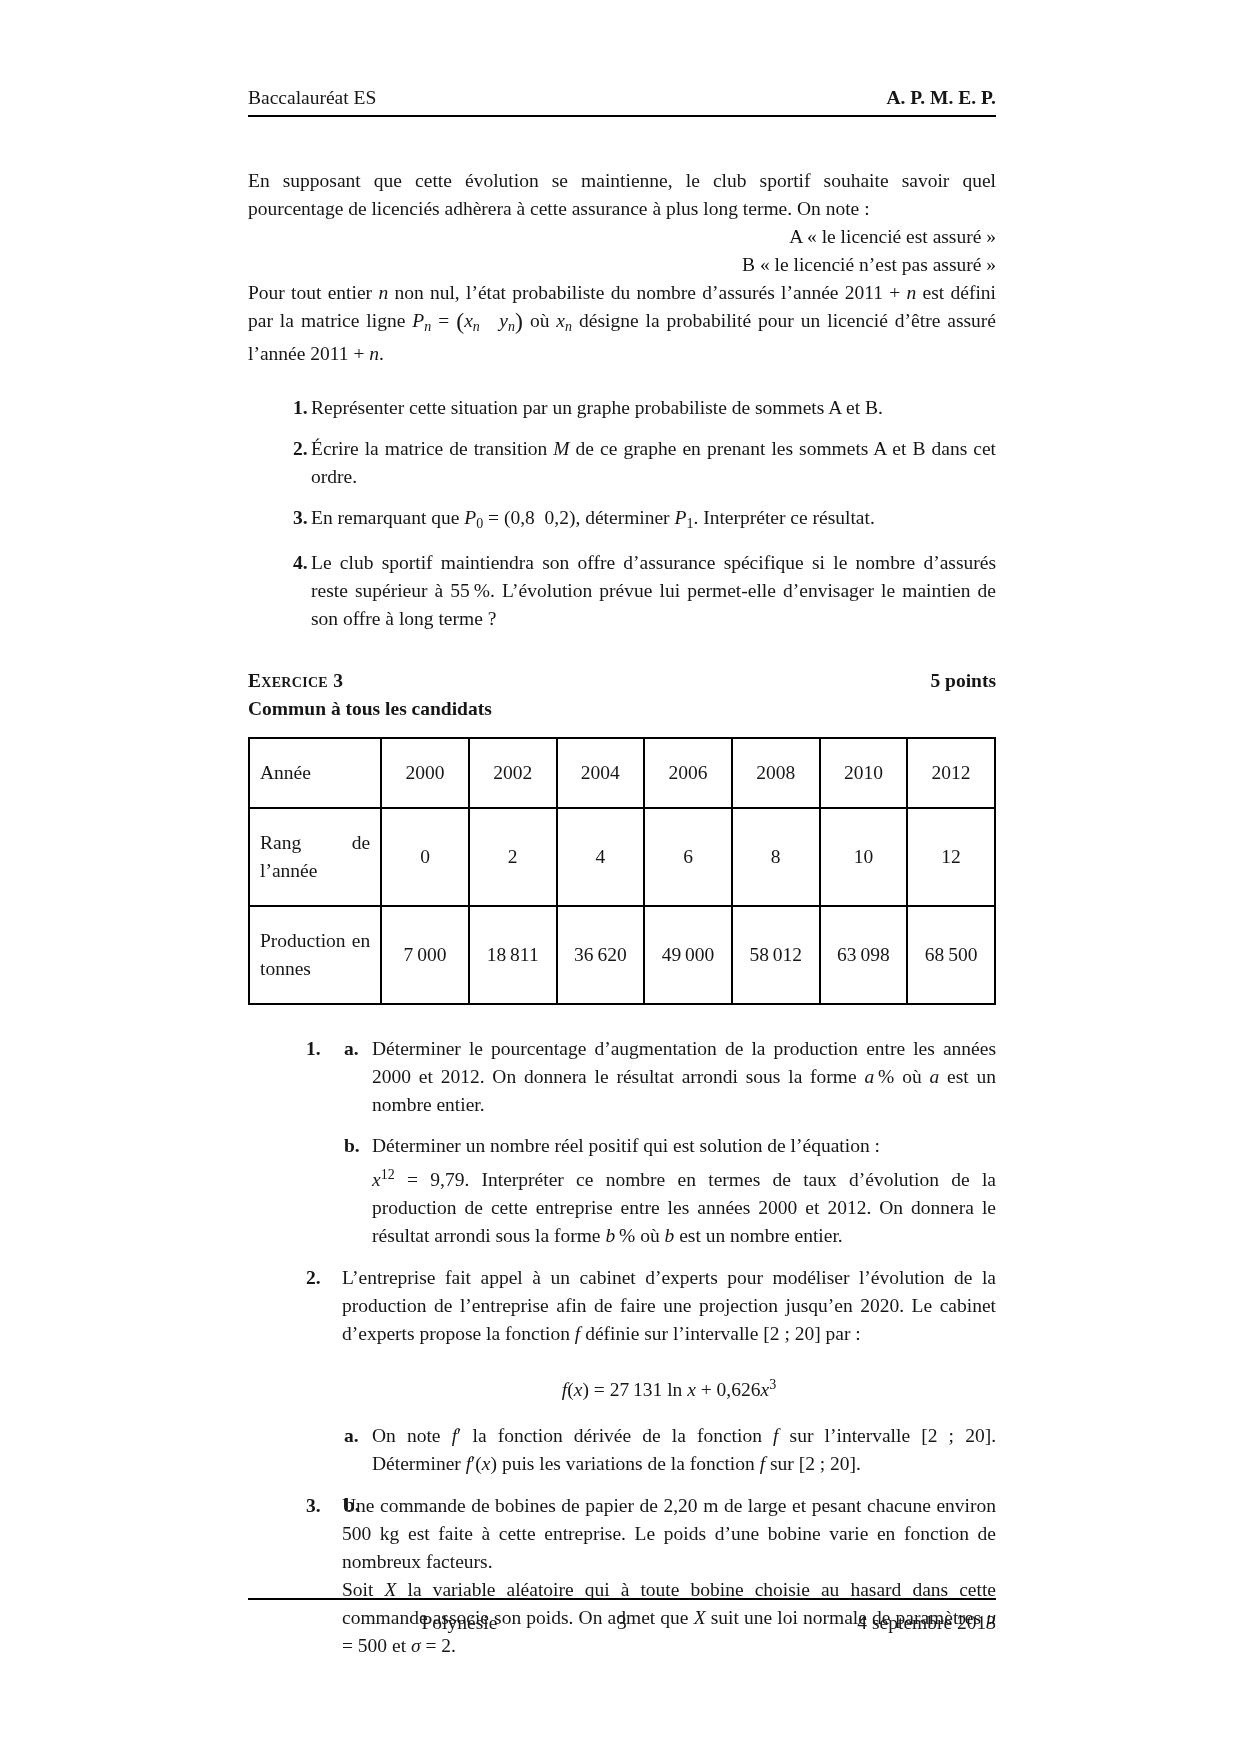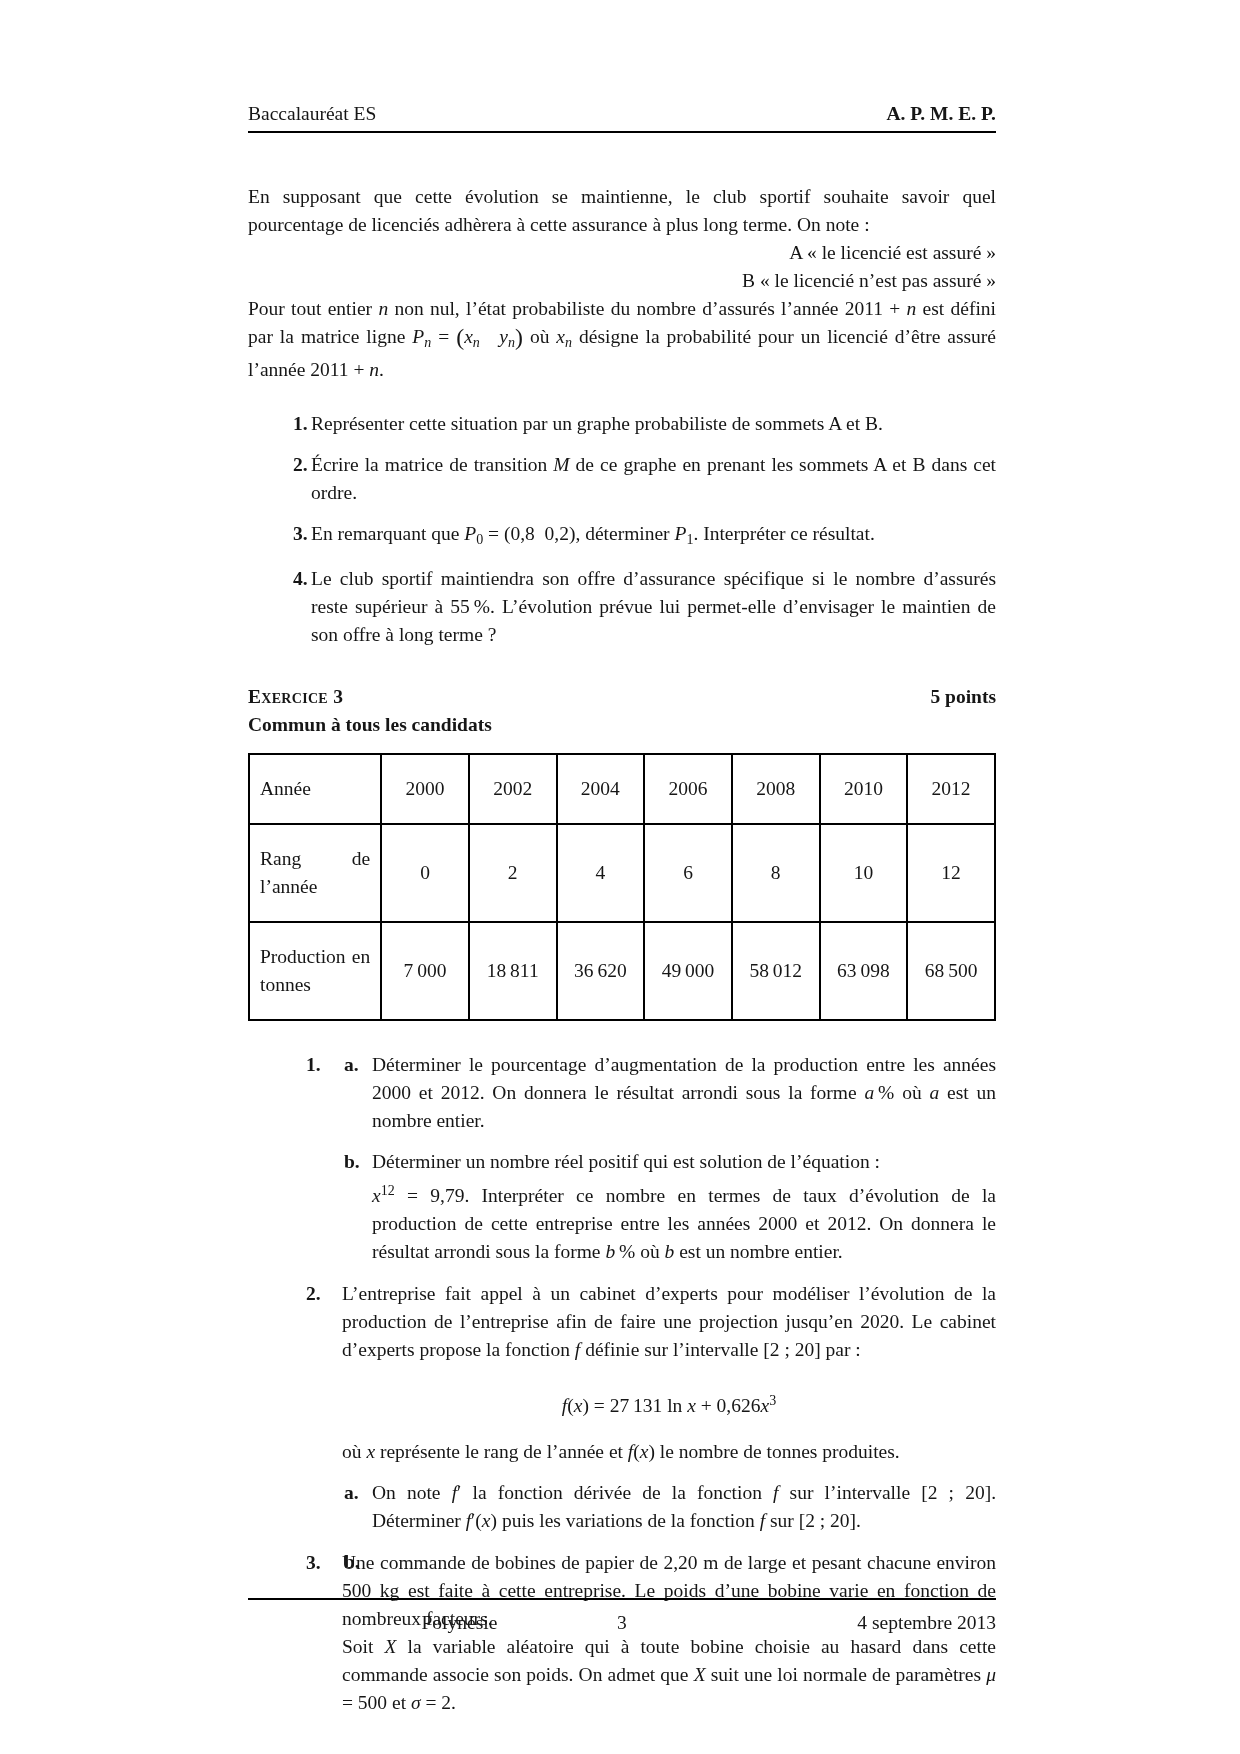--- a/index.html
+++ b/index.html
@@ -2,21 +2,21 @@
 <html><head>
 <meta charset="utf-8">
 <style>
   html,body { margin:0; padding:0; background:#e8e8e8; }
   .page {
     width:1240px; height:1754px; position:relative; margin:0 auto;
     background:#ffffff; color:#161616;
     font-family:"Liberation Serif","DejaVu Serif",serif;
     font-size:19.5px; line-height:28px;
   }
-  .content { position:absolute; left:248px; top:16px; width:748px;font-family:Liberation Serif, serif; }
+  .content { position:absolute; left:248px; top:0; width:748px;font-family:Liberation Serif, serif; }
 
   
   .doc-header {
     padding-top:84px; display:flex; justify-content:space-between;
     border-bottom:2.5px solid #000; padding-bottom:3px;
   }
   .doc-header .right { font-weight:bold; }
 
   .p { text-align:justify; }
   #p1 { margin-top:50px; }
@@ -159,21 +159,20 @@
     <div class="item l2 mt13">
       <span class="num num-l2">b.</span>
       <span><span>Déterminer un nombre réel positif qui est solution de l’équation :</span></span>
       <div class="p"><span class="seg-i">x</span><span class="seg-sup">12</span><span> = 9,79. Interpréter ce nombre en termes de taux d’évolution de la production de cette entreprise entre les années 2000 et 2012. On donnera le résultat arrondi sous la forme </span><span class="seg-i">b</span><span> % où </span><span class="seg-i">b</span><span> est un nombre entier.</span></div>
     </div>
 
     <div class="item l1b mt14">
       <span class="num num-l1">2.</span>
       <span><span>L’entreprise fait appel à un cabinet d’experts pour modéliser l’évolution de la production de l’entreprise afin de faire une projection jusqu’en 2020. Le cabinet d’experts propose la fonction </span><span class="seg-i">f</span><span> définie sur l’intervalle [2 ; 20] par :</span></span>
       <div class="formula"><span class="seg-i">f</span><span>(</span><span class="seg-i">x</span><span>) = 27 131 ln </span><span class="seg-i">x</span><span> + 0,626</span><span class="seg-i">x</span><span class="seg-sup">3</span></div>
-      <div class="p mb12"><span>où </span><span class="seg-i">x</span><span> représente le rang de l’année et </span><span class="seg-i">f</span><span>(</span><span class="seg-i">x</span><span>) le nombre de tonnes produites.</span></div>
     </div>
     <div class="item l2 mt13">
       <span class="num num-l2">a.</span>
       <span><span>On note </span><span class="seg-i">f</span><span>′ la fonction dérivée de la fonction </span><span class="seg-i">f</span><span> sur l’intervalle [2 ; 20]. Déterminer </span><span class="seg-i">f</span><span>′(</span><span class="seg-i">x</span><span>) puis les variations de la fonction </span><span class="seg-i">f</span><span> sur [2 ; 20].</span></span>
     </div>
     <div class="item l2 mt13">
       <span class="num num-l2">b.</span>
     </div>
 
     <div class="item l1b mt14">

